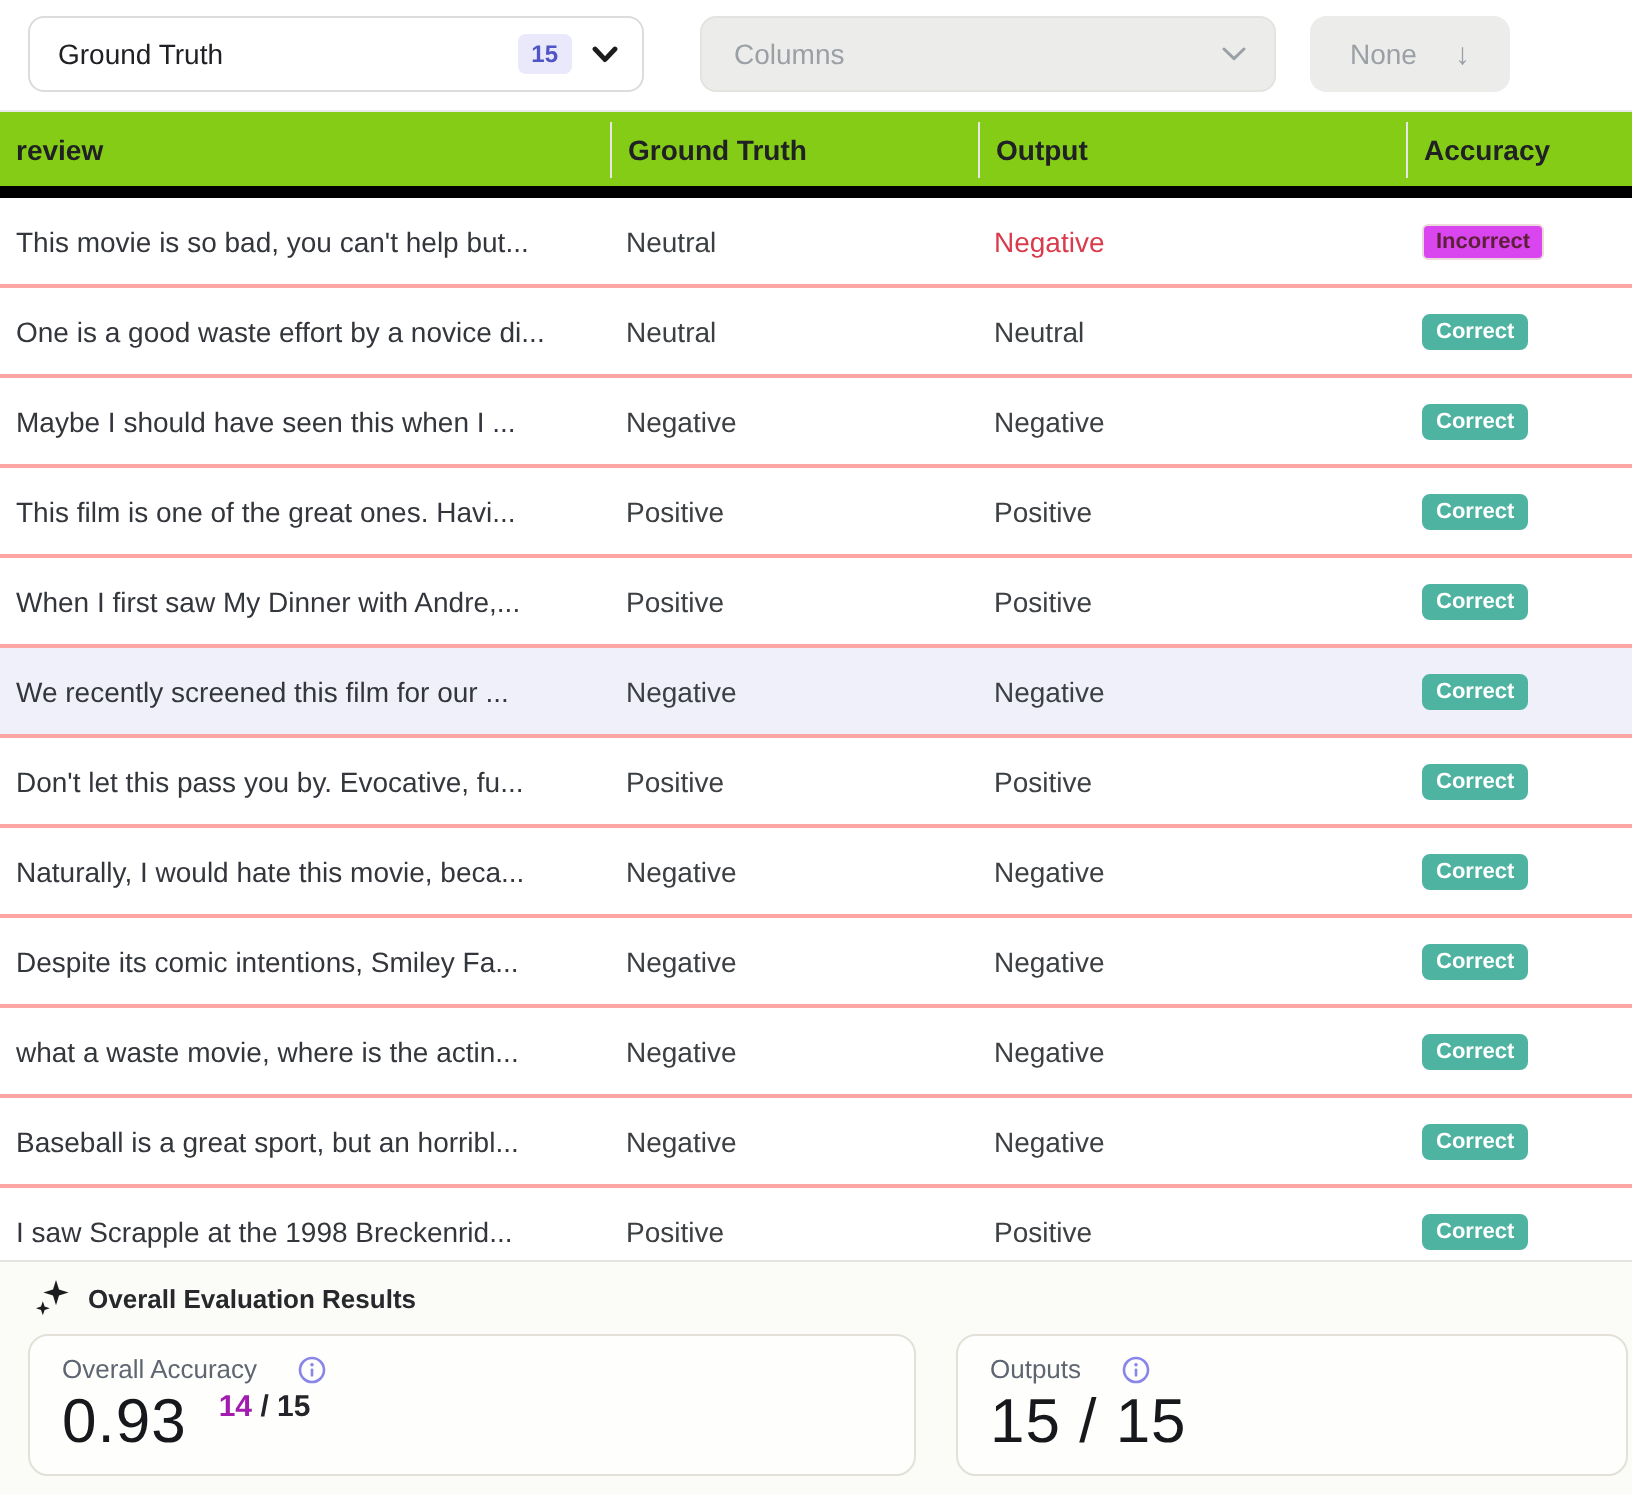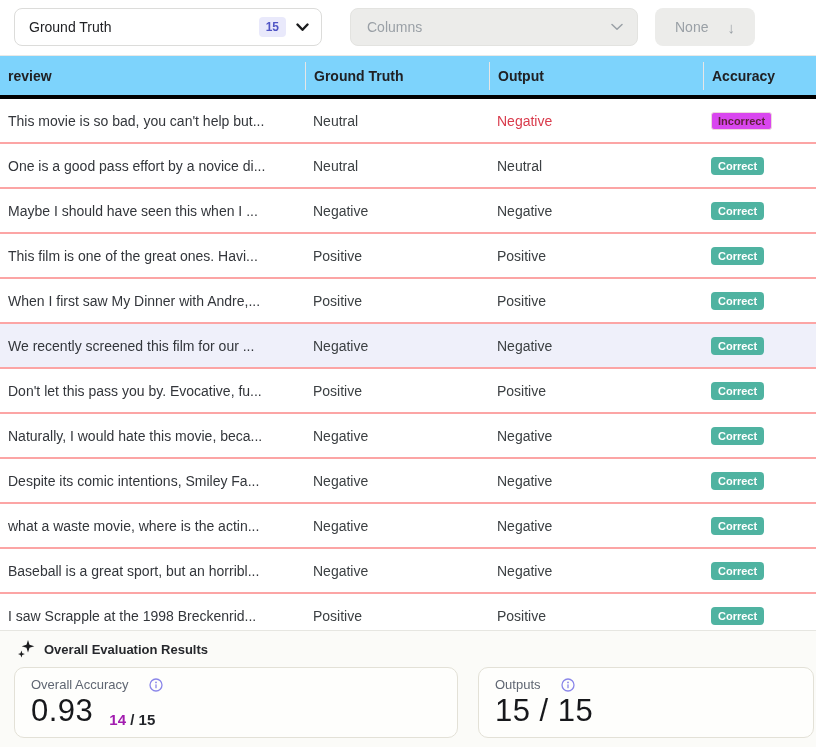--- a/index.html
+++ b/index.html
@@ -61,22 +61,22 @@
   .sort-btn .arrow { font-size: 15px; color: #9aa0a6; }
 
   
   .thead, .trow {
     display: grid;
     grid-template-columns: 305px 184px 214px 1fr;
     align-items: center;
   }
   .thead {
     height: 43px;
-    border-bottom: 4px solid #000000;
-    background: #7dd3fc;
+    border-bottom: 6px solid #000000;
+    background: #84cc16;
   }
   .thead .th {
     font-weight: 700; font-size: 14px; color: #202124;
     padding-left: 8px;
     height: 28px; line-height: 28px;
   }
   .thead .th + .th { border-left: 1px solid #e6e6e6; }
   .trow {
     height: 45px;
     border-bottom: 2px solid #fca5a5;
@@ -123,21 +123,21 @@
     border-radius: 10px;
     padding: 9px 16px;
   }
   .card.accuracy { left: 14px; width: 444px; }
   .card.outputs  { left: 478px; width: 336px; }
   .card-label {
     display: flex; align-items: center; gap: 20px;
     font-size: 13px; color: #5f6672;
   }
   .card-value {
-    display: flex; align-items: flex-end; gap: 16px;
+    display: flex; align-items: flex-start; gap: 16px;
     margin-top: 3px;
   }
   .big-num {
     font-size: 31px; font-weight: 500; color: #17181b;
     letter-spacing: 0.5px; line-height: 1.05;
   }
   .frac { font-size: 15px; font-weight: 600; color: #23252a; }
   .frac .numer { color: #a21caf; }
 </style>
 </head>
@@ -176,21 +176,21 @@
     </div>
 
     <div class="trow">
       <div class="td review">This movie is so bad, you can't help but...</div>
       <div class="td">Neutral</div>
       <div class="td neg-red">Negative</div>
       <div class="td"><span class="badge-incorrect">Incorrect</span></div>
     </div>
 
     <div class="trow">
-      <div class="td review">One is a good pass effort by a novice di...</div>
+      <div class="td review">One is a good waste effort by a novice di...</div>
       <div class="td">Neutral</div>
       <div class="td">Neutral</div>
       <div class="td"><span class="badge-correct">Correct</span></div>
     </div>
 
     <div class="trow">
       <div class="td review">Maybe I should have seen this when I ...</div>
       <div class="td">Negative</div>
       <div class="td">Negative</div>
       <div class="td"><span class="badge-correct">Correct</span></div>

